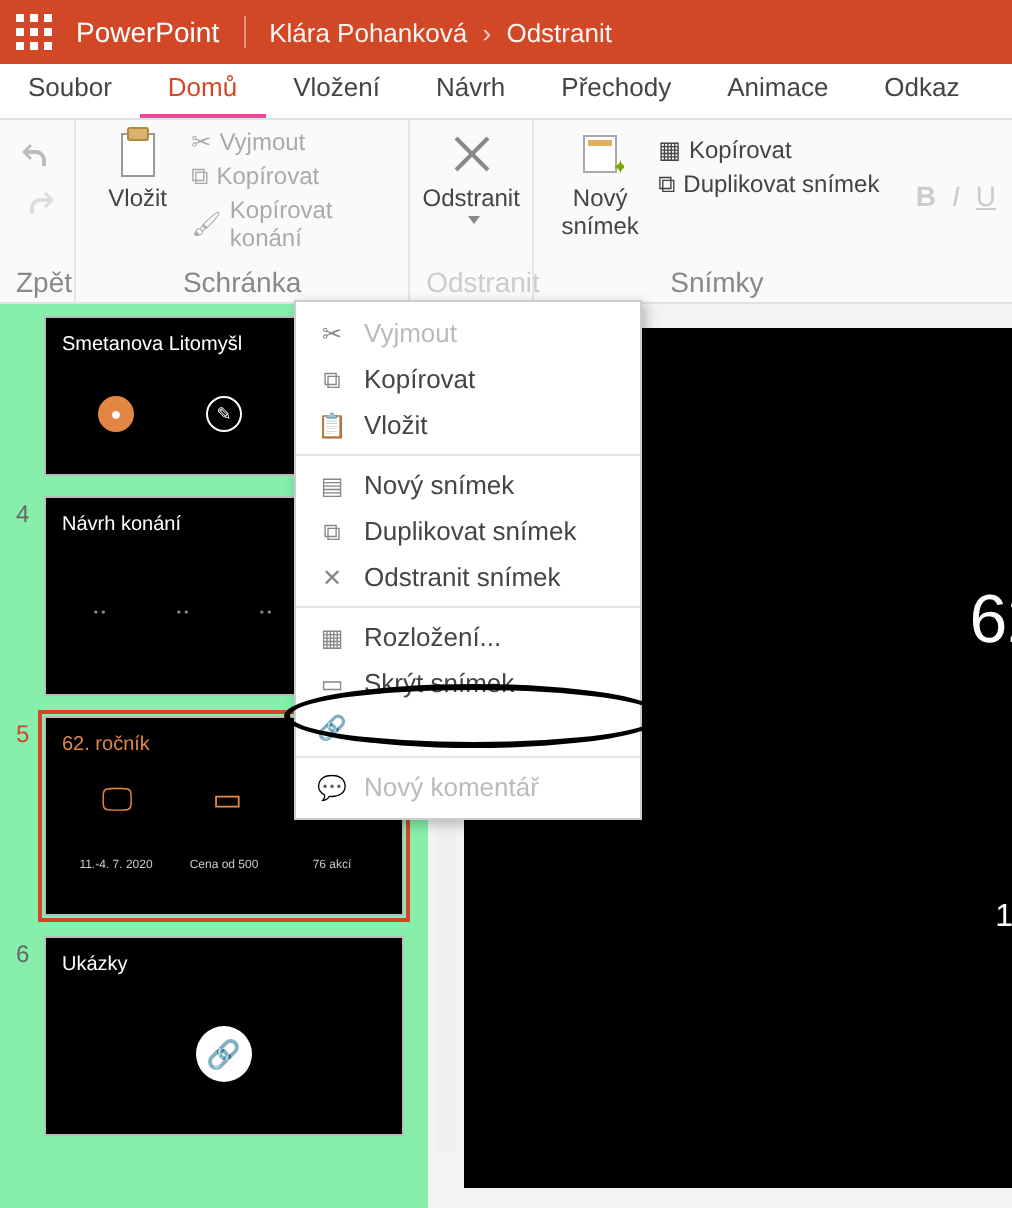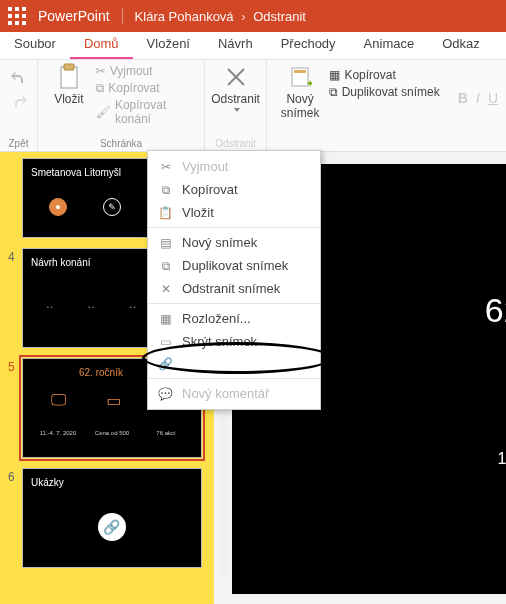--- a/index.html
+++ b/index.html
@@ -12,36 +12,36 @@
 .breadcrumb { padding-left: 12px; font-size: 13px; opacity: .95; }
 .breadcrumb .sep { margin: 0 4px; opacity: .8; }
 
 .tabs { height: 28px; background: #fff; display: flex; border-bottom: 1px solid #e1e1e1; font-size: 13px; }
 .tab { padding: 4px 14px 0; color: #444; cursor: pointer; }
 .tab.active { color: #d24726; border-bottom: 2px solid #ec4899; }
 
 .ribbon { height: 92px; background: #fafafa; border-bottom: 1px solid #e1e1e1; display: flex; font-size: 12px; color: #444; }
 .ribbon-group { display: flex; flex-direction: column; justify-content: space-between; padding: 4px 8px 2px; border-right: 1px solid #e6e6e6; }
 .ribbon-group .top { display: flex; flex: 1; align-items: flex-start; }
-.ribbon-group .label { font-size: 10px; color: #888; text-align: center; padding-top: 2px; }
+.ribbon-group .label { font-size: 14px; color: #888; text-align: center; padding-top: 2px; }
 .big-btn { display: flex; flex-direction: column; align-items: center; width: 50px; font-size: 12px; gap: 2px; cursor: pointer; }
 .big-btn .ic { width: 26px; height: 26px; display: flex; align-items: center; justify-content: center; }
 .small-btns { display: flex; flex-direction: column; gap: 3px; margin-left: 4px; }
 .small-btn { display: flex; align-items: center; gap: 4px; font-size: 12px; color: #aaa; cursor: pointer; }
 .small-btn.enabled { color: #444; }
 .undo-col { display: flex; flex-direction: column; gap: 6px; padding: 6px 4px 0; align-items: center; color: #bbb; }
 
 .workspace { display: flex; height: calc(604px - 32px - 28px - 92px); background: #eee; position: relative; }
-.thumbs { width: 214px; background: #fde047; padding: 6px 10px 6px 8px; overflow: hidden; }
+.thumbs { width: 214px; background: #86efac; padding: 6px 10px 6px 8px; overflow: hidden; }
 .thumb-wrap { display: flex; margin-bottom: 10px; }
 .thumb-num { width: 14px; font-size: 12px; color: #666; padding-top: 2px; }
 .thumb { width: 180px; height: 100px; background: #000; border: 1px solid #bbb; position: relative; display: flex; flex-direction: column; padding: 8px; }
 .thumb.active { outline: 2px solid #d24726; outline-offset: 1px; }
 .thumb .ttitle { color: #fff; font-size: 10px; margin-bottom: 6px; }
-.thumb .ttitle.orange { color: #e28743; margin-left: 48px; }
+.thumb .ttitle.orange { color: #e28743; }
 .thumb .row { display: flex; justify-content: space-around; flex: 1; align-items: center; }
 .circ { width: 18px; height: 18px; border-radius: 50%; border: 1px solid #fff; display: flex; align-items: center; justify-content: center; font-size: 9px; color: #fff; }
 .circ.orange { background: #e28743; border-color: #e28743; }
 .ic-sm { color: #e28743; font-size: 16px; }
 .tiny { color: #ccc; font-size: 6px; text-align: center; width: 50px; }
 .link-circ { width: 28px; height: 28px; border-radius: 50%; background: #fff; display: flex; align-items: center; justify-content: center; font-size: 14px; font-weight: bold; margin: auto; }
 
 .canvas { flex: 1; background: #f3f3f3; padding: 12px 0 12px 18px; overflow: hidden; }
 .slide { width: 300px; height: 430px; background: #000; color: #fff; display: flex; flex-direction: column; align-items: flex-end; justify-content: center; padding-right: 0; }
 .slide .big { font-size: 34px; font-weight: 300; }
@@ -168,20 +168,21 @@
         <div class="small-btn enabled">
           <span>▦</span>
           <span>Kopírovat</span>
         </div>
         <div class="small-btn enabled">
           <span>⧉</span>
           <span>Duplikovat snímek</span>
         </div>
       </div>
     </div>
+    <div class="label">Snímky</div>
   </div>
 
   <div class="ribbon-group" style="flex:1;border-right:none;align-items:flex-start;color:#ccc;padding-top:30px">
     <div style="display:flex;gap:8px;font-size:14px">
       <span style="font-weight:bold">B</span>
       <span style="font-style:italic">I</span>
       <span style="text-decoration:underline">U</span>
     </div>
   </div>
 </div>

